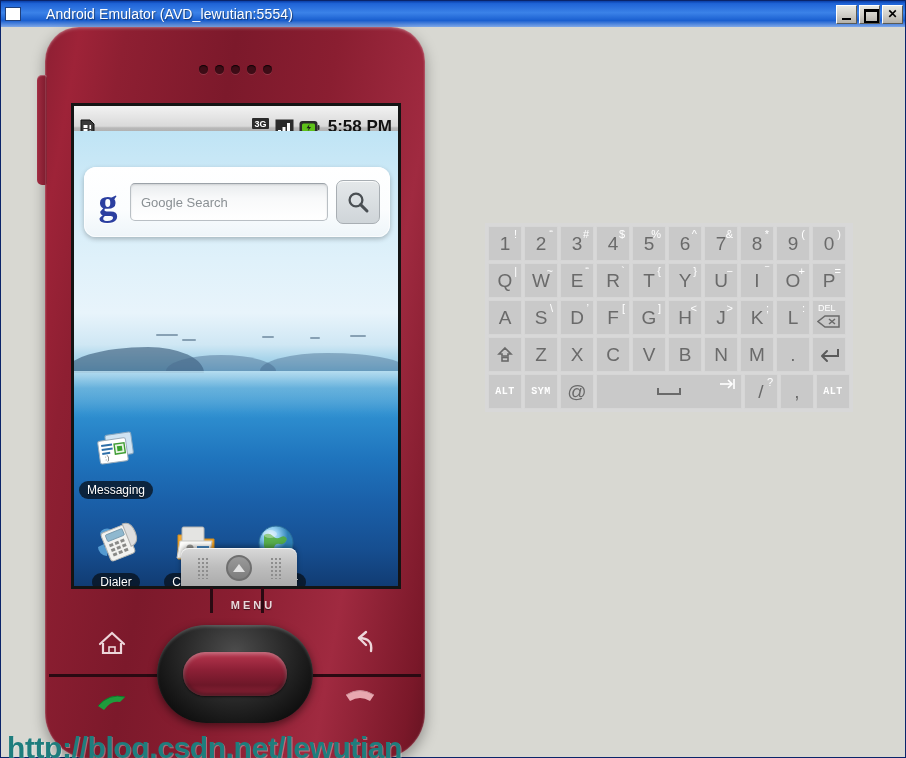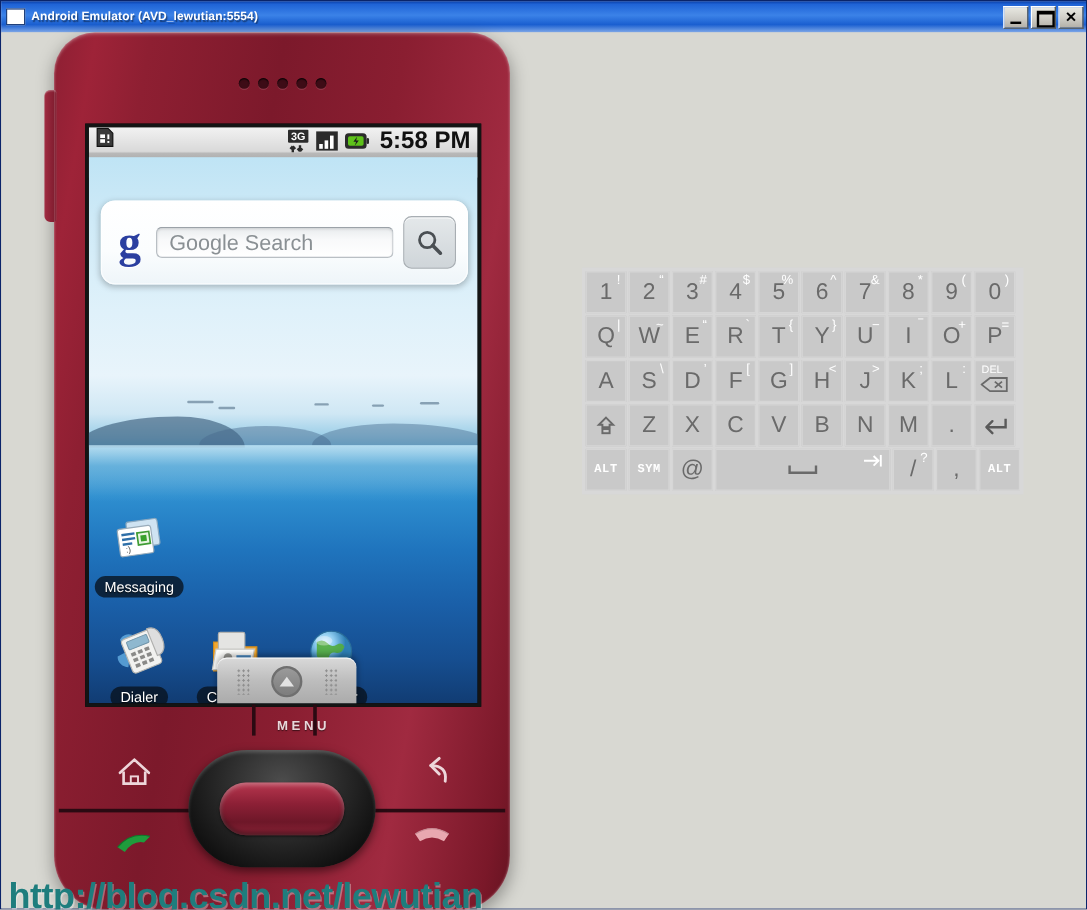--- a/index.html
+++ b/index.html
@@ -19,23 +19,23 @@
   #titlebar {
     position: absolute; left: 0; top: 0; right: 0; height: 26px;
     background: linear-gradient(180deg,#0a3fa8 0%,#1f63d6 10%,#3b82e8 45%,#1a5fd0 75%,#7fa8e8 100%);
     display: flex; align-items: center; padding: 0 2px 0 4px;
   }
   #title-icon {
     width: 16px; height: 14px; background: #fff; border: 1px solid #20407a;
     margin-right: 5px; flex: 0 0 auto;
   }
   #title-text {
-    color: #fff; font-size: 10px; font-weight: bold; letter-spacing: .1px;
+    color: #fff; font-size: 14px; font-weight: normal; letter-spacing: .1px;
     text-shadow: 1px 1px 1px rgba(0,0,0,.45);
-    white-space: nowrap; overflow: hidden; flex: 1 1 auto;
+    white-space: nowrap; overflow: hidden; flex: 1 1 auto; margin-left: 20px;
   }
   .winbtn {
     width: 21px; height: 19px; margin-left: 2px;
     background: linear-gradient(180deg,#e8e8e2 0%,#cfcdc6 55%,#b3b0a8 100%);
     border: 1px solid #5a5a55; border-top-color:#fff; border-left-color:#fff;
     display: flex; align-items: center; justify-content: center;
     font-size: 12px; color: #000; font-weight: bold; flex: 0 0 auto;
     position: relative;
   }
   .winbtn.min::after { content:""; position:absolute; width:9px;height:2px;background:#000;bottom:3px;left:5px; }
@@ -76,26 +76,26 @@
 
   
   #screen {
     position: absolute; left: 26px; top: 76px; width: 330px; height: 486px;
     background: #000; border: 3px solid #141414;
     overflow: hidden;
   }
   #statusbar {
     position: absolute; left: 0; top: 0; right: 0; height: 42px;
     background: linear-gradient(180deg,#f2f2f2 0%,#d9d9d9 48%,#b8b8b8 52%,#8f8f8f 100%);
-    display: flex; align-items: flex-start; padding: 0 6px;
+    display: flex; align-items: center; padding: 0 6px;
   }
   #sb-left { flex: 1 1 auto; display: flex; align-items: center; }
   #sb-right { display: flex; align-items: center; gap: 5px; }
   .sb-icon { display:block; }
-  #sb-time { font-size: 20px; font-weight: bold; color: #111; margin-left: 3px;
+  #sb-time { font-size: 17px; font-weight: bold; color: #111; margin-left: 3px;
              font-family: "Liberation Sans", sans-serif; }
 
   #wallpaper {
     position: absolute; left: 0; top: 25px; right: 0; bottom: 0;
     background:
       linear-gradient(180deg,
         #bfe4f5 0%, #cfeaf7 12%, #dff1fa 28%, #e8f4fb 40%,
         #cfe7f4 47%, #9dcfe8 51%, #5fb0dd 55%, #2e8fd0 62%,
         #1f74bd 72%, #1a5fa8 82%, #164e90 92%, #113c73 100%);
   }
@@ -118,25 +118,25 @@
     border-radius: 12px;
     box-shadow: 0 2px 5px rgba(0,0,0,.25), 0 0 0 1px rgba(255,255,255,.7) inset;
     display: flex; align-items: center; padding: 0 10px; gap: 8px;
   }
   #g-logo {
     font-family: "Liberation Serif", serif; font-size: 38px; line-height: 38px;
     color: #2b3fa0; font-weight: bold; width: 28px; text-align:center;
     text-shadow: 0 1px 0 rgba(255,255,255,.9);
   }
   #search-input {
-    flex: 1 1 auto; height: 26px; border-radius: 5px;
+    flex: 1 1 auto; height: 38px; border-radius: 5px;
     border: 1px solid #b9bfc4; border-top-color:#9ba2a8;
     background: linear-gradient(180deg,#e9ecee 0%,#f8f9fa 40%,#ffffff 100%);
     display: flex; align-items: center; padding: 0 10px;
-    font-size: 18px; color: #8a9094;
+    font-size: 13px; color: #8a9094;
     box-shadow: inset 0 1px 2px rgba(0,0,0,.12);
   }
   #search-btn {
     width: 44px; height: 44px; border-radius: 7px;
     border: 1px solid #a8aeb3;
     background: linear-gradient(180deg,#e4e8ea 0%,#cfd5d9 100%);
     display: flex; align-items: center; justify-content: center;
     box-shadow: inset 0 1px 0 rgba(255,255,255,.8);
   }
 

